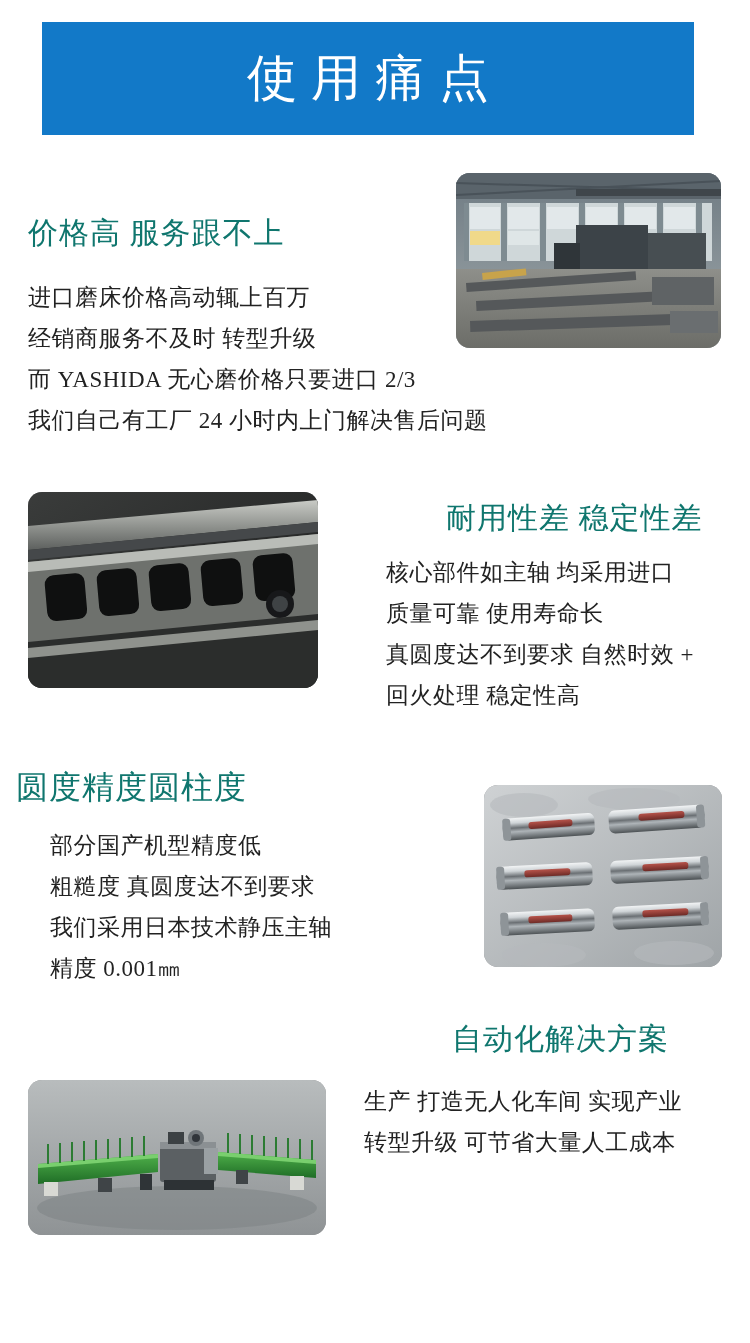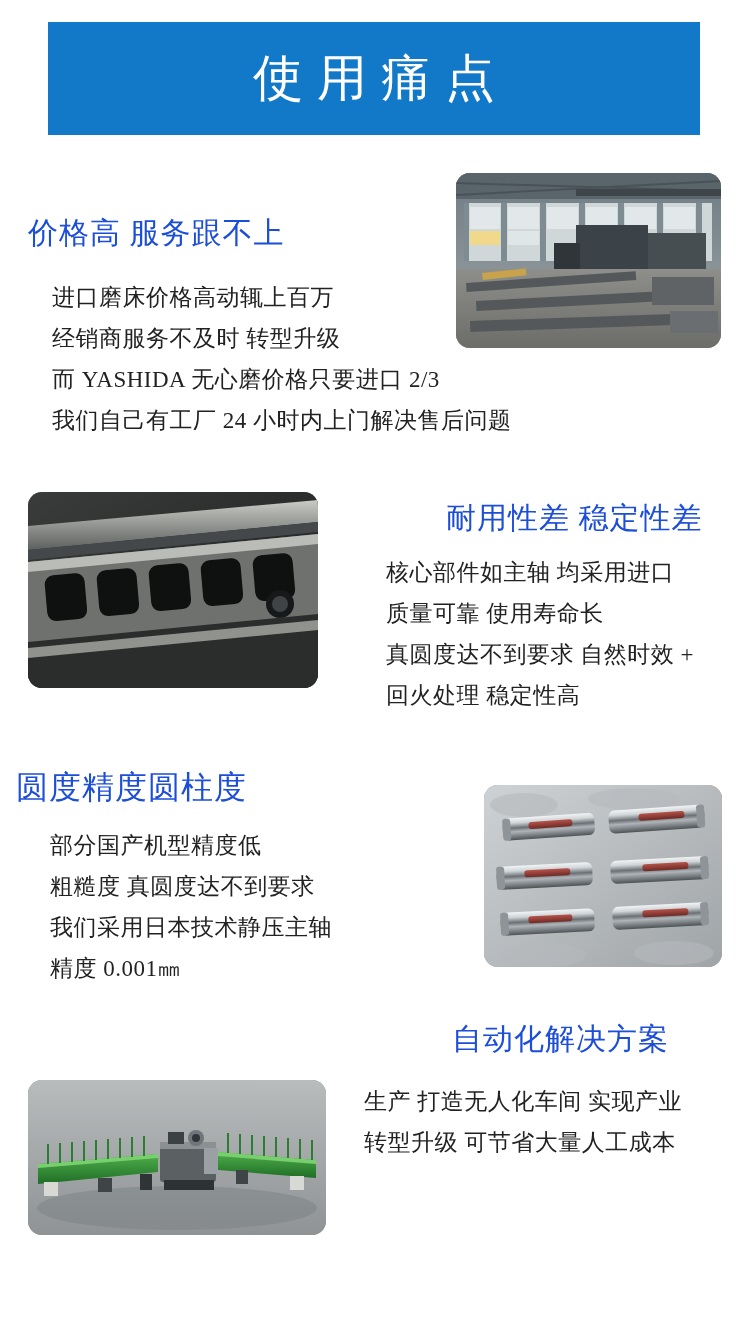--- a/index.html
+++ b/index.html
@@ -15,21 +15,21 @@
   }
   .page {
     position: relative;
     width: 750px;
     height: 1343px;
   }
 
   
   .banner {
     position: absolute;
-    left: 48px;
+    left: 42px;
     top: 22px;
     width: 652px;
     height: 113px;
     background: #1279c8;
     display: flex;
     align-items: center;
     justify-content: center;
   }
   .banner-title {
     color: #ffffff;
@@ -37,21 +37,21 @@
     letter-spacing: 14px;
     font-family: "Liberation Serif", "DejaVu Serif", serif;
     text-indent: 14px;
     font-weight: normal;
   }
 
   
   .sec-title {
     position: absolute;
     font-size: 30px;
-    color: #1d4ed8;
+    color: #0f766e;
     letter-spacing: 1px;
     white-space: nowrap;
   }
   .sec-body {
     position: absolute;
     font-size: 23px;
     color: #222222;
     line-height: 41px;
     letter-spacing: 0.5px;
   }
@@ -61,21 +61,21 @@
   .photo {
     position: absolute;
     border-radius: 14px;
     overflow: hidden;
     background: #8d8f91;
   }
   .photo svg { display: block; width: 100%; height: 100%; }
 
   
   #title1 { left: 28px; top: 213px; }
-  #body1  { left: 28px; top: 277px; margin-left: 24px; }
+  #body1  { left: 28px; top: 277px; }
   #photo1 { left: 456px; top: 173px; width: 265px; height: 175px; }
 
   
   #title2 { left: 446px; top: 498px; }
   #body2  { left: 386px; top: 552px; }
   #photo2 { left: 28px; top: 492px; width: 290px; height: 196px; }
 
   
   #title3 { left: 16px; top: 766px; font-size: 32px; }
   #body3  { left: 26px; top: 825px; margin-left: 24px; }

